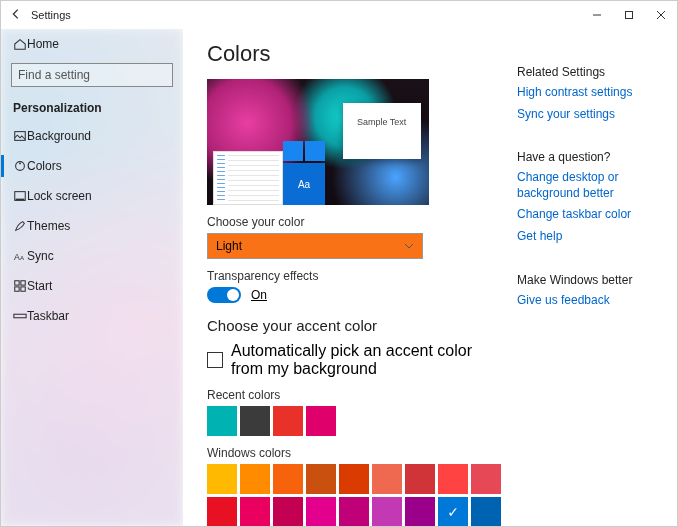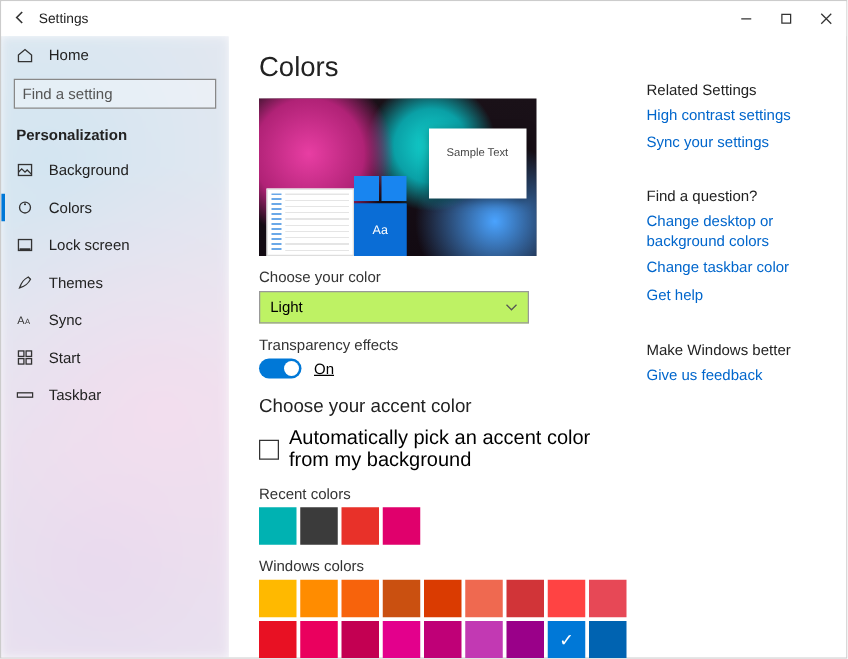--- a/index.html
+++ b/index.html
@@ -17,21 +17,21 @@
 .sidebar-bg { position: absolute; inset: 0; background:
   radial-gradient(circle at 70% 60%, rgba(255,180,220,0.7), transparent 60%),
   radial-gradient(circle at 20% 20%, rgba(120,200,230,0.6), transparent 55%),
   radial-gradient(circle at 45% 85%, rgba(200,160,220,0.7), transparent 50%),
   linear-gradient(135deg, #cfd9e4, #e3d3e3);
   filter: blur(4px);
   opacity: 0.8;
 }
 .sidebar-overlay { position: absolute; inset: 0; background: rgba(240,240,245,0.55); }
 .sidebar-content { position: relative; padding: 0; font-size: 12px; color: #222; }
-.sb-row { display: flex; align-items: center; height: 30px; padding: 0 12px; gap: 12px; }
+.sb-row { display: flex; align-items: center; height: 30px; padding: 0 12px; }
 .sb-row.active { position: relative; }
 .sb-row.active::before { content: ""; position: absolute; left: 0; top: 4px; bottom: 4px; width: 3px; background: #0078d7; }
 .sb-icon { width: 14px; height: 14px; display: flex; align-items: center; justify-content: center; color: #333; }
 .sb-icon svg { width: 14px; height: 14px; stroke: #333; stroke-width: 1.2; fill: none; }
 .sb-label { font-size: 12px; }
 .sb-header { font-weight: 600; font-size: 12px; padding: 8px 12px 6px; }
 .sb-search { margin: 4px 10px 6px; height: 24px; border: 1px solid #888; background: rgba(255,255,255,0.35); display: flex; align-items: center; padding: 0 6px; }
 .sb-search input { flex: 1; border: none; background: transparent; font-size: 12px; color: #333; outline: none; }
 .sb-search input::placeholder { color: #555; }
 .sb-search .search-icon { width: 12px; height: 12px; }
@@ -52,21 +52,21 @@
 }
 .prev-app { position: absolute; left: 6px; bottom: 0; width: 70px; height: 54px; background: #fff; border: 1px solid #ddd; }
 .prev-app::before { content: ""; position: absolute; left: 3px; top: 3px; bottom: 3px; width: 8px; background: repeating-linear-gradient(#6aa8e8 0 1px, transparent 1px 4px); }
 .prev-app::after { content: ""; position: absolute; left: 14px; right: 3px; top: 3px; bottom: 3px; background: repeating-linear-gradient(#e5e5e5 0 1px, transparent 1px 5px); }
 .prev-tile { position: absolute; left: 76px; bottom: 0; width: 42px; height: 42px; background: #0a6dd6; color: #fff; font-size: 10px; display: flex; align-items: center; justify-content: center; border: 1px solid #0a6dd6; }
 .prev-tile-small { position: absolute; left: 76px; bottom: 44px; width: 20px; height: 20px; background: #1885f0; }
 .prev-tile-small2 { position: absolute; left: 98px; bottom: 44px; width: 20px; height: 20px; background: #1885f0; }
 .prev-win { position: absolute; right: 8px; top: 24px; width: 78px; height: 56px; background: #fff; box-shadow: 0 2px 8px rgba(0,0,0,0.4); padding: 14px; font-size: 9px; color: #444; }
 
 
-.select { width: 216px; height: 26px; border: 1px solid #999; background: #bef264; display: flex; align-items: center; padding: 0 8px; font-size: 12px; position: relative; }
+.select { width: 216px; height: 26px; border: 1px solid #999; background: #f97316; display: flex; align-items: center; padding: 0 8px; font-size: 12px; position: relative; }
 .select .chev { position: absolute; right: 8px; width: 10px; height: 10px; }
 
 
 .toggle-row { display: flex; align-items: center; gap: 10px; margin-top: 4px; text-decoration: underline; }
 .toggle { width: 34px; height: 16px; border-radius: 10px; background: #0078d7; position: relative; }
 .toggle::after { content: ""; position: absolute; right: 2px; top: 2px; width: 12px; height: 12px; border-radius: 50%; background: #fff; }
 .toggle-label { font-size: 12px; }
 
 
 .check-row { display: flex; align-items: center; gap: 8px; font-size: 16px; margin-top: 6px; }
@@ -272,23 +272,23 @@
             <div class="swatch" style="background: rgb(136, 23, 152);"></div>
           </div>
       </div>
 
       <div class="rail">
         <div class="rail-head">Related Settings</div>
         <div id="rail-related">
             <a class="link">High contrast settings</a>
             <a class="link">Sync your settings</a>
           </div>
-        <div class="rail-head" style="margin-top:28px">Find a question?</div>
+        <div class="rail-head" style="margin-top:28px">Have a question?</div>
         <div id="rail-question">
-            <a class="link">Change desktop or background colors</a>
+            <a class="link">Change desktop or background better</a>
             <a class="link">Change taskbar color</a>
             <a class="link">Get help</a>
           </div>
         <div class="rail-head" style="margin-top:28px">Make Windows better</div>
         <div id="rail-better">
             <a class="link">Give us feedback</a>
           </div>
       </div>
     </div>
   </div>

